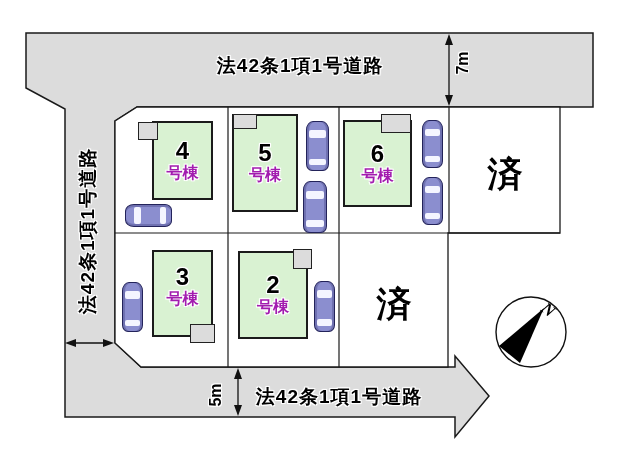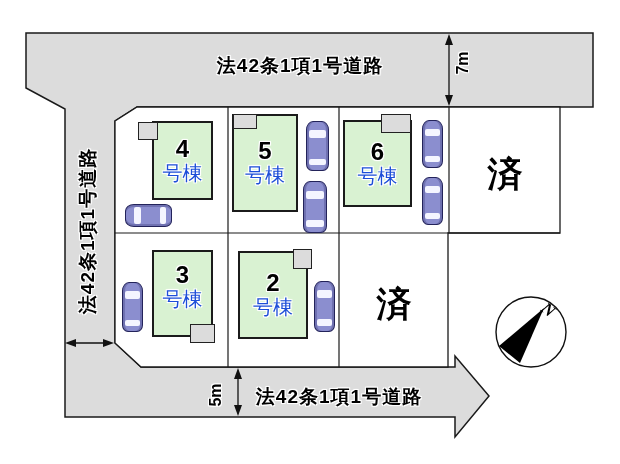--- a/index.html
+++ b/index.html
@@ -17,21 +17,21 @@
     font-size:19px; font-weight:bold; color:#000;
     white-space:nowrap; text-align:center; letter-spacing:1px;
   }
   .dimlbl { font-size:16px; font-weight:bold; color:#000; white-space:nowrap; text-align:center; }
   .rot90 { transform:rotate(-90deg); }
   .bld {
     position:absolute; background:#d9f2d2; border:2px solid #1b1b1b; box-sizing:border-box;
     display:flex; flex-direction:column; align-items:center; justify-content:center;
   }
   .bld .num { font-size:24px; font-weight:bold; line-height:1.0; color:#000; }
-  .bld .suf { font-size:20px; font-weight:normal; line-height:1.2; color:#1d4ed8; }
+  .bld .suf { font-size:16px; font-weight:bold; line-height:1.2; color:#a21caf; }
   .gbox { position:absolute; background:#dcdcdc; border:1.5px solid #222; box-sizing:border-box; }
   .sold { font-size:35px; font-weight:600; color:#000; text-align:center; white-space:nowrap; }
   .car {
     position:absolute; background:#8b8ecf; border:1.5px solid #23235a;
     border-radius:7px 7px 6px 6px / 9px 9px 7px 7px; box-sizing:border-box;
     box-shadow:inset 2px 0 0 rgba(60,60,120,.35), inset -2px 0 0 rgba(60,60,120,.35);
   }
   .car .ws { position:absolute; left:2px; right:2px; top:17%; height:16%;
              background:#f4f5ff; border-radius:2px; }
   .car .rw { position:absolute; left:2px; right:2px; bottom:11%; height:13%;

